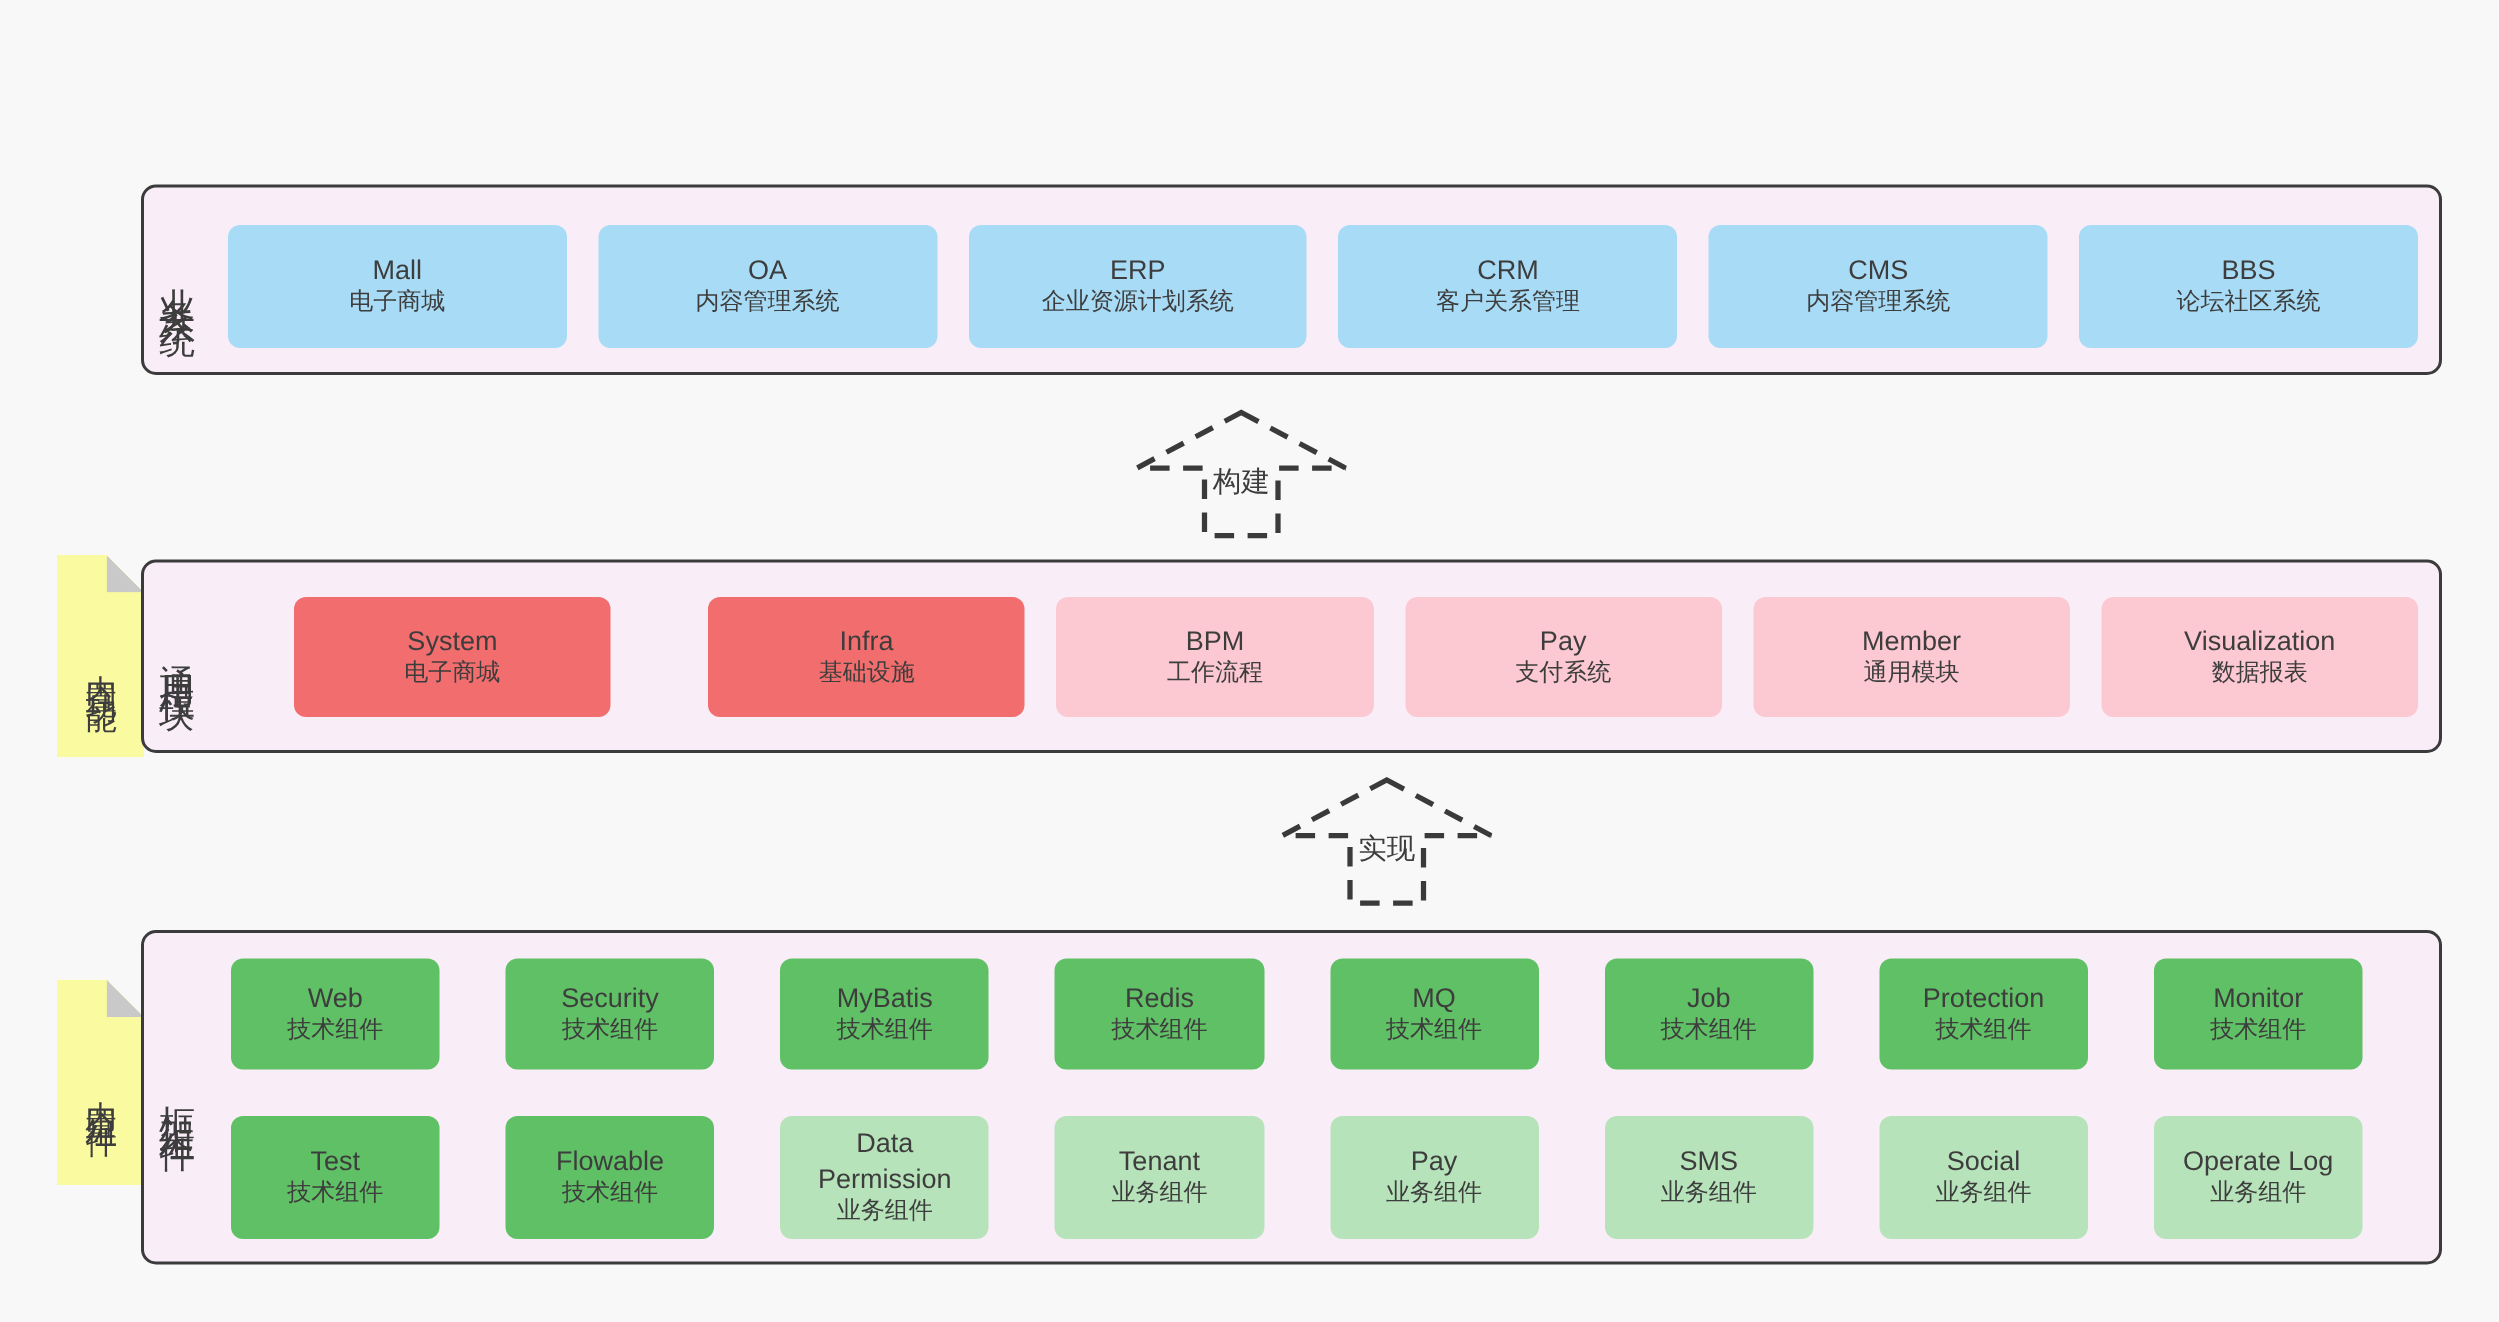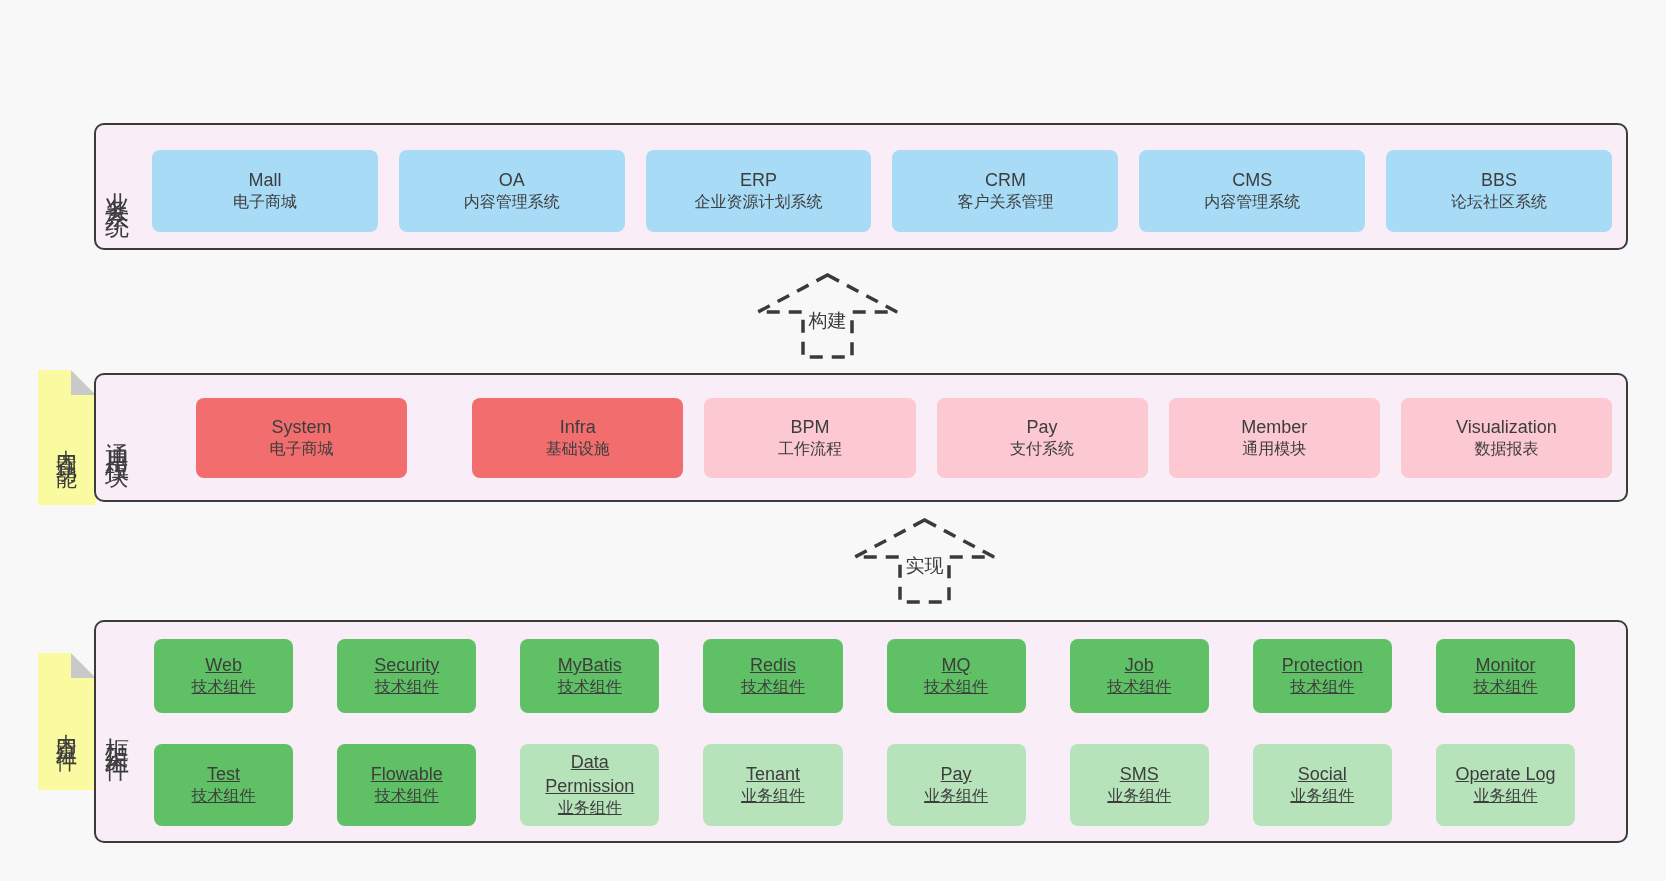--- a/index.html
+++ b/index.html
@@ -62,21 +62,21 @@
     font-size: 24px;
     letter-spacing: 7px;
     line-height: 1;
     color: var(--text, #3d3d3d);
   }
   .row {
     position: absolute;
     display: flex;
   }
   .row-6 { left: 56px; right: 14px; gap: 21px; }
-  .row-8 { left: 58px; right: 51px; gap: 44px; text-decoration: underline; }
+  .row-8 { left: 58px; right: 51px; gap: 44px; }
   .box {
     flex: 1 1 0;
     border-radius: 8px;
     display: flex;
     flex-direction: column;
     align-items: center;
     justify-content: center;
     text-align: center;
     padding: 4px 12px;
     box-sizing: border-box;

